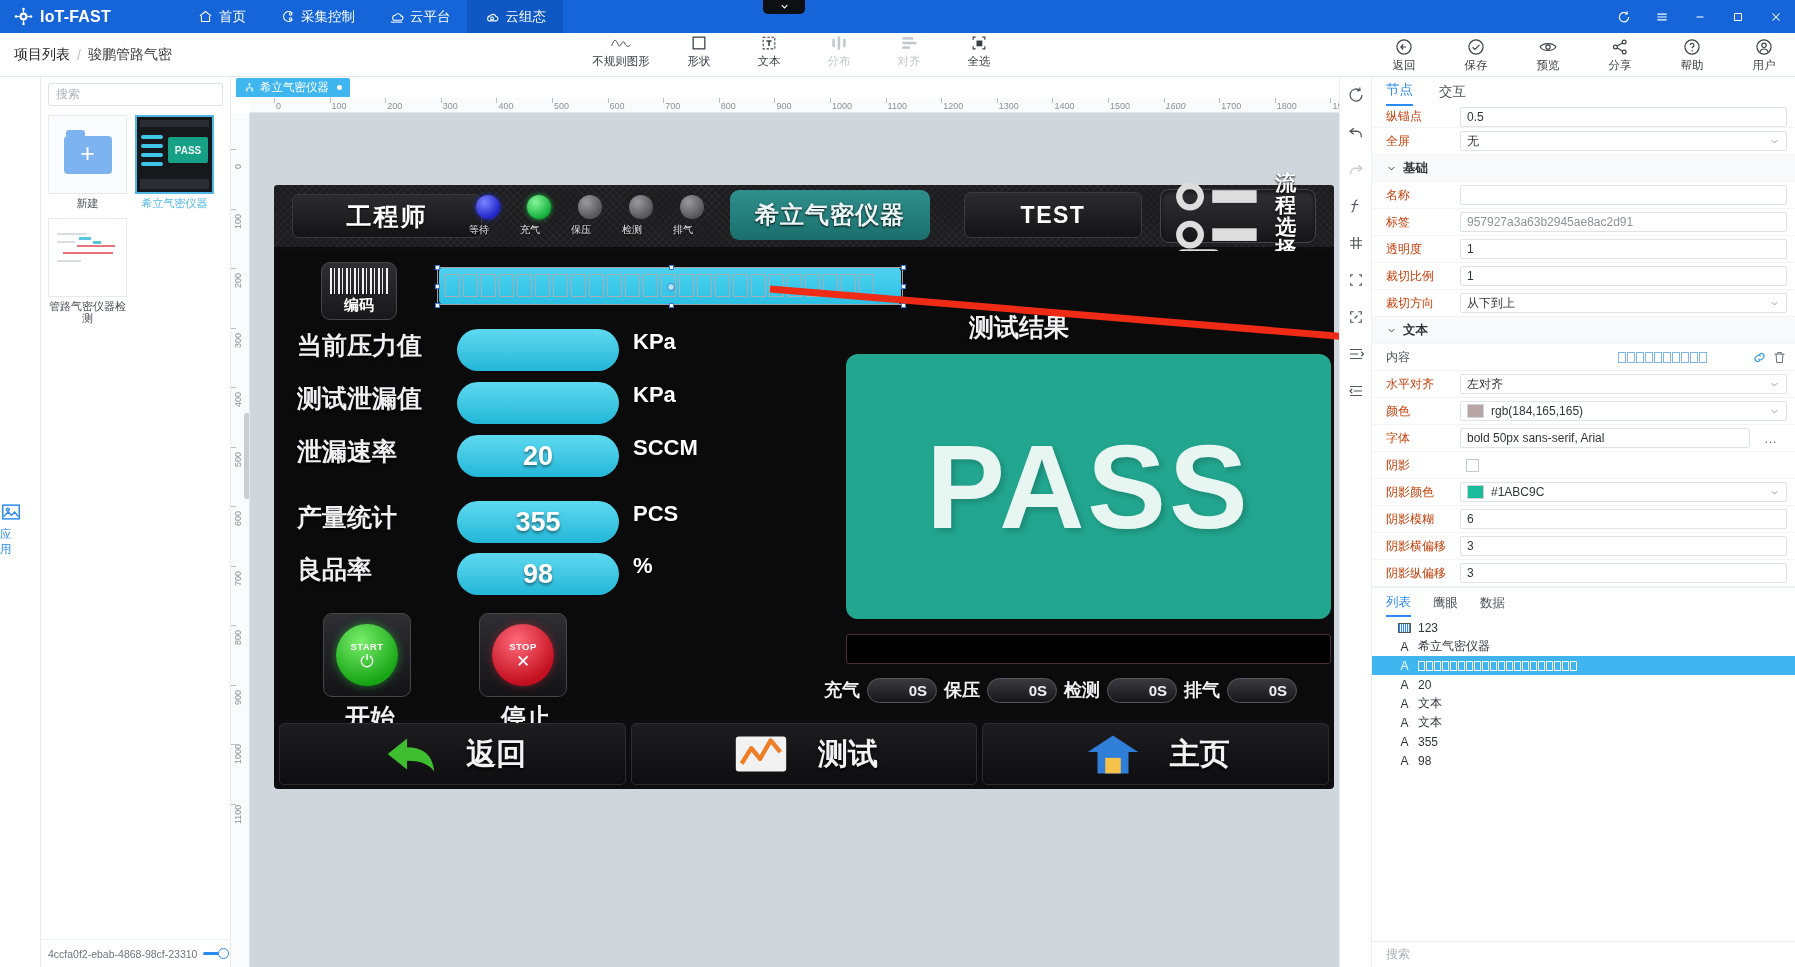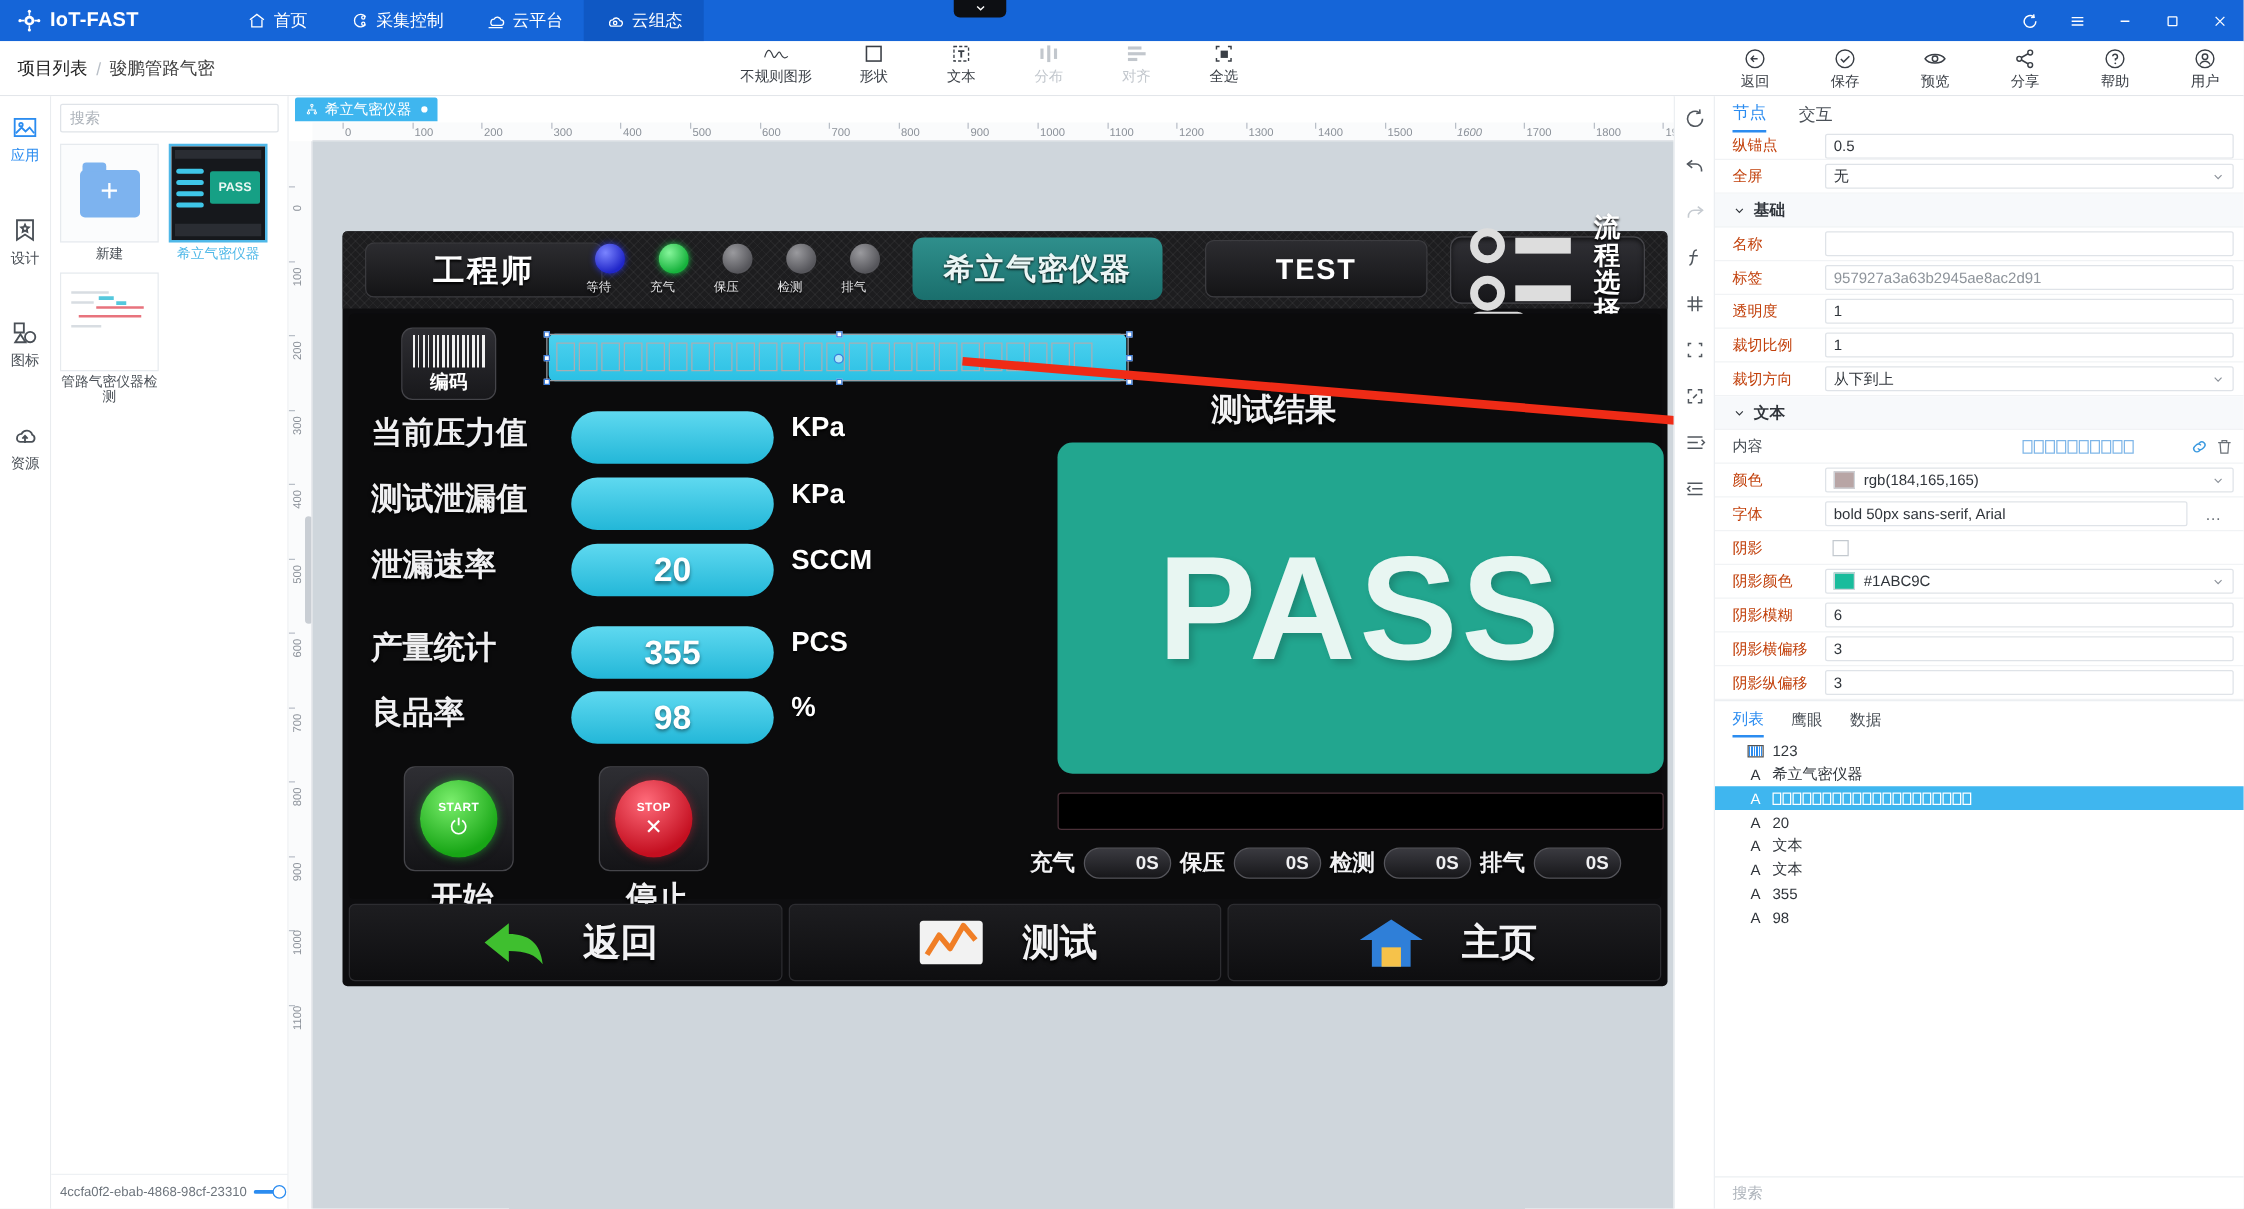--- a/index.html
+++ b/index.html
@@ -57,21 +57,21 @@
   .tool.dim { color:#c2c7cd; cursor:default; }
   .tool .ti { height:20px; display:flex; align-items:center; justify-content:center;}
   .tool .ti svg { width:20px; height:20px; }
   .tool .tl { font-size:11.5px; white-space:nowrap;}
   .tool.wide { width:62px; }
 
   
   .rail {
     position:absolute; left:0; top:77px; width:41px; height:890px;
     background:#fff; border-right:1px solid #e9ecef;
-    display:flex; flex-direction:column; align-items:center; padding-top:14px; gap:41px;
+    display:flex; flex-direction:row; align-items:center; padding-top:14px; gap:29px;
   }
   .rail-item { display:flex; flex-direction:column; align-items:center; gap:4px; cursor:pointer; color:#4a5057; }
   .rail-item.active { color:#2b8cf0; }
   .rail-item svg { width:22px; height:22px; }
   .rail-item .rl { font-size:11.5px; }
 
   
   .assets {
     position:absolute; left:41px; top:77px; width:190px; height:890px;
     background:#fff; border-right:1px solid #e9ecef;
@@ -1053,20 +1053,29 @@
       <svg class="ic" viewBox="0 0 24 24" fill="none" stroke="currentColor" stroke-width="1.8">
         <path d="M10 14a4 4 0 0 0 6 .5l2-2a4 4 0 0 0-5.7-5.7L11 8"></path>
         <path d="M14 10a4 4 0 0 0-6-.5l-2 2a4 4 0 0 0 5.7 5.7L13 16"></path>
       </svg>
       <svg class="ic trash" viewBox="0 0 24 24" fill="none" stroke="currentColor" stroke-width="1.6">
         <path d="M4 6.5h16M9 6.5V4h6v2.5M6.5 6.5l1 13.5h9l1-13.5"></path>
       </svg>
     </div>
 
     <div class="prow">
+      <span class="plbl">水平对齐</span>
+      <span class="pctl">
+        <span class="cv">左对齐</span>
+        <svg class="chev" viewBox="0 0 24 24" fill="none" stroke="currentColor" stroke-width="2">
+            <path d="M6 9l6 6 6-6"></path>
+          </svg>
+      </span>
+    </div>
+    <div class="prow">
       <span class="plbl">颜色</span>
       <span class="pctl">
         <span class="swatch" style="background:#b8a5a5"></span>
         <span class="cv">rgb(184,165,165)</span>
         <svg class="chev" viewBox="0 0 24 24" fill="none" stroke="currentColor" stroke-width="2">
             <path d="M6 9l6 6 6-6"></path>
           </svg>
       </span>
     </div>
     <div class="prow">

